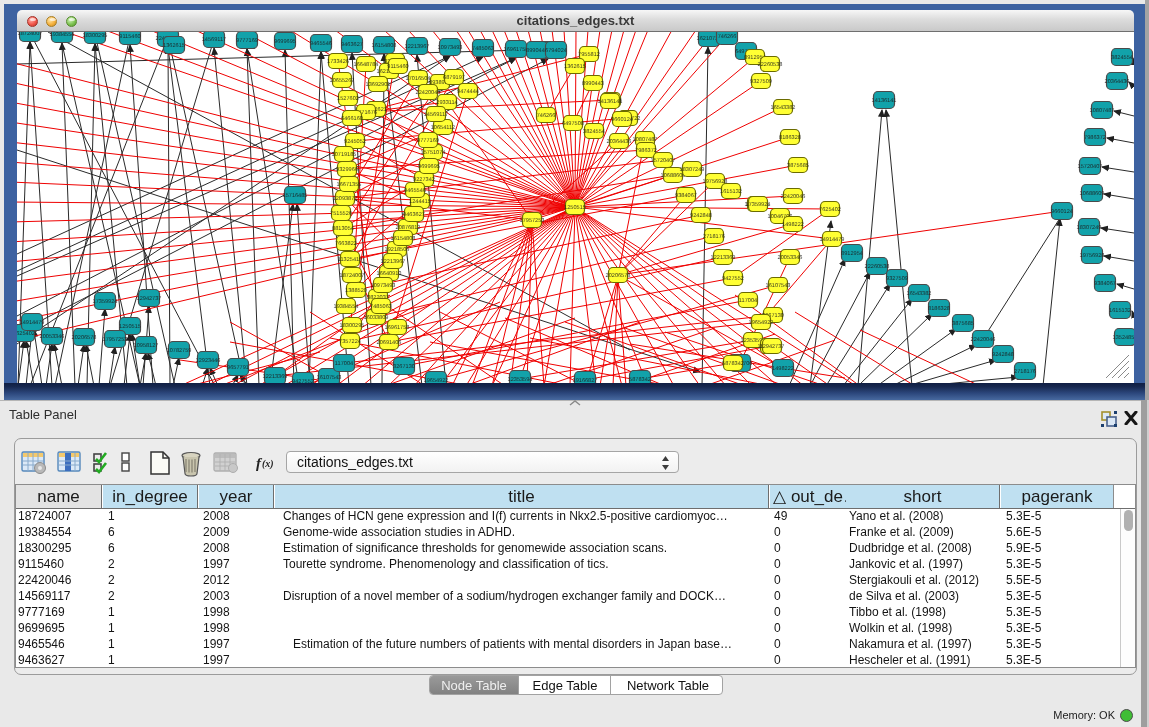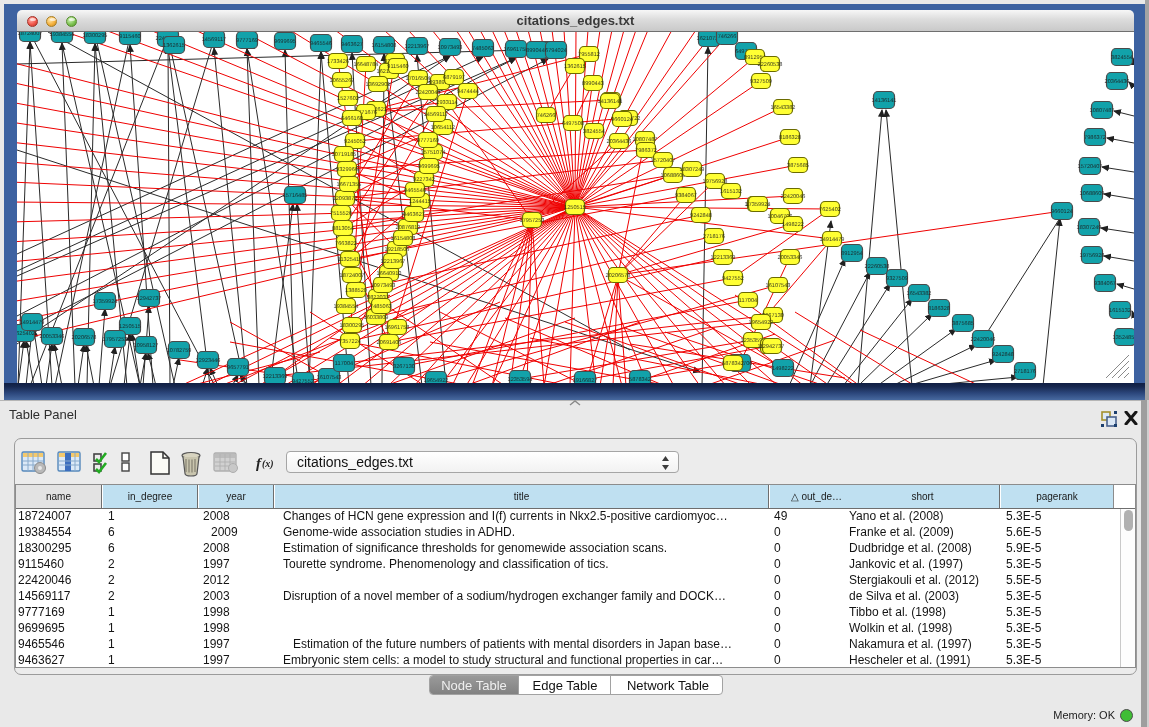--- a/index.html
+++ b/index.html
@@ -12,21 +12,21 @@
 .tl{top:5.5px;width:11px;height:11px;border-radius:50%;}
 .tl i{position:absolute;left:2.5px;top:1px;width:6px;height:3.5px;border-radius:50%;background:rgba(255,255,255,.65)}
 #canvas{left:0;top:22px;width:1117px;height:351px;background:#fff;overflow:hidden}
 
 #panel{left:0;top:400px;width:1141px;height:327px;background:#e9e9e9;border-top:1px solid #b5b5b5}
 #phead{left:0;top:0;width:100%;height:31px}
 #phead .t{left:9px;top:6px;font-size:13px;color:#2e2e2e;position:absolute}
 #container{left:14px;top:37px;width:1123px;height:237px;background:#ececec;border:1px solid #9b9b9b;border-radius:7px}
 #dropdown{left:286px;top:50px;width:393px;height:22px;background:linear-gradient(#ffffff,#f2f2f2);border:1px solid #a5a5a5;border-radius:4px;font-size:14px;color:#111;line-height:20px;padding-left:10px}
 #table{left:15px;top:83px;width:1121px;height:184px;background:#fff;border:1px solid #8c8c8c;overflow:hidden}
-.hcell{position:absolute;top:0;height:23px;background:#bfe0f1;border-right:1px solid #6e6e6e;font-size:10px;color:#1a1a1a;text-align:center;line-height:23px}
+.hcell{position:absolute;top:0;height:23px;background:#bfe0f1;border-right:1px solid #6e6e6e;font-size:17px;color:#1a1a1a;text-align:center;line-height:23px}
 .row{position:absolute;left:0;width:1120px;height:16px;font-size:12px;color:#141414;white-space:nowrap}
 .row span{position:absolute;top:0;line-height:16px}
 #tabs{left:429px;top:675px;width:294px;height:20px;border:1px solid #a2a2a2;border-radius:4px;background:#fff;overflow:hidden;font-size:13px;text-align:center}
 #tabs div{position:absolute;top:0;height:20px;line-height:19px;color:#111}
 </style></head><body>
 <div class="abs" id="frame">
   <div class="abs bstrip"></div>
   <div class="abs" id="macwin">
     <div class="abs" id="titlebar">
       <div class="t">citations_edges.txt</div>
@@ -715,21 +715,21 @@
         <span style="left:92px">1</span>
         <span style="left:187px">2008</span>
         <span style="left:267px">Changes of HCN gene expression and I(f) currents in Nkx2.5-positive cardiomyoc…</span>
         <span style="left:758px">49</span>
         <span style="left:833px">Yano et al. (2008)</span>
         <span style="left:990px">5.3E-5</span>
       </div>
       <div class="row" style="top:39px">
         <span style="left:2px">19384554</span>
         <span style="left:92px">6</span>
-        <span style="left:195px">2009</span>
+        <span style="left:187px">2009</span>
         <span style="left:267px">Genome-wide association studies in ADHD.</span>
         <span style="left:758px">0</span>
         <span style="left:833px">Franke et al. (2009)</span>
         <span style="left:990px">5.6E-5</span>
       </div>
       <div class="row" style="top:55px">
         <span style="left:2px">18300295</span>
         <span style="left:92px">6</span>
         <span style="left:187px">2008</span>
         <span style="left:267px">Estimation of significance thresholds for genomewide association scans.</span>
@@ -785,21 +785,20 @@
         <span style="left:187px">1997</span>
         <span style="left:277px">Estimation of the future numbers of patients with mental disorders in Japan base…</span>
         <span style="left:758px">0</span>
         <span style="left:833px">Nakamura et al. (1997)</span>
         <span style="left:990px">5.3E-5</span>
       </div>
       <div class="row" style="top:167px">
         <span style="left:2px">9463627</span>
         <span style="left:92px">1</span>
         <span style="left:187px">1997</span>
-        <span style="left:267px">Embryonic stem cells: a model to study structural and functional properties in car…</span>
         <span style="left:758px">0</span>
         <span style="left:833px">Hescheler et al. (1991)</span>
         <span style="left:990px">5.3E-5</span>
       </div>
     <div class="abs" style="left:1104px;top:24px;width:16px;height:159px;border-left:1px solid #c9c9c9;background:#fdfdfd">
       <div class="abs" style="left:3px;top:1px;width:9px;height:21px;background:#b1b1b1;border-radius:5px"></div>
     </div>
   </div>
 </div>
 <div class="abs" id="tabs">

